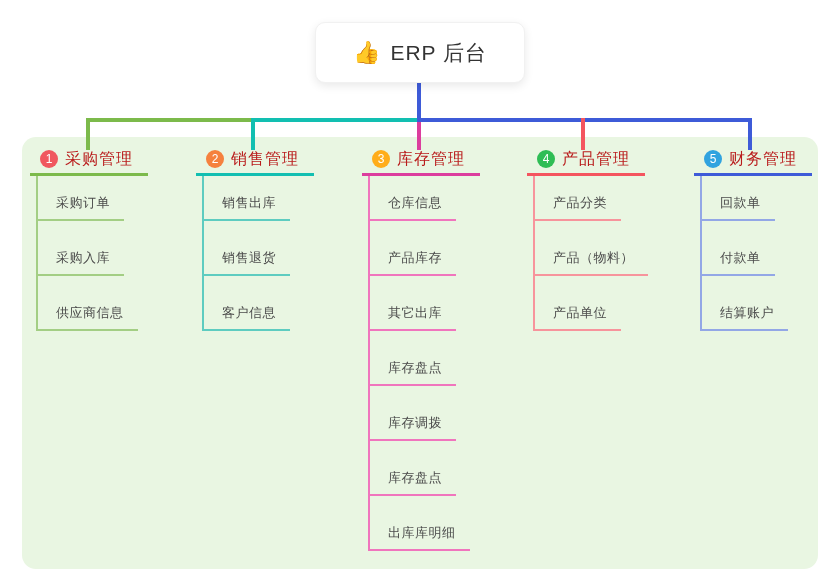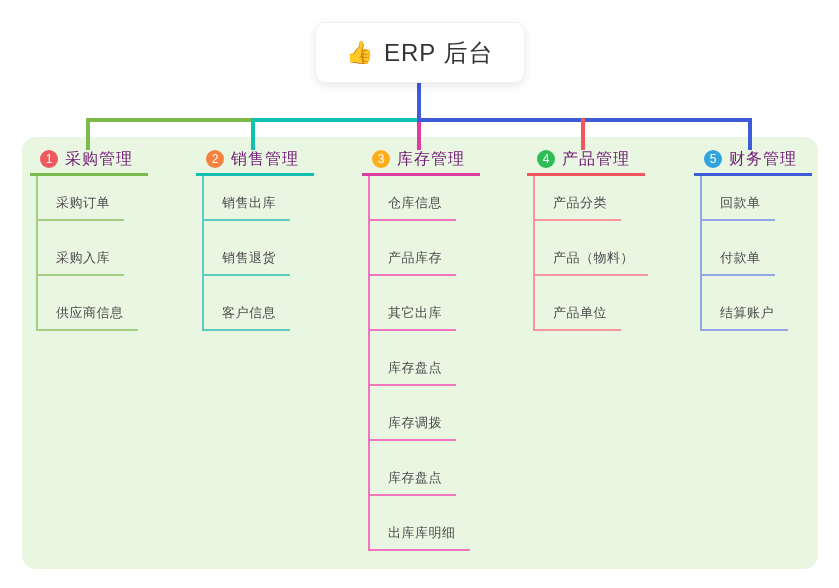--- a/index.html
+++ b/index.html
@@ -30,21 +30,21 @@
     border-radius: 10px;
     box-shadow: 0 3px 10px rgba(0,0,0,0.09);
     display: flex;
     align-items: center;
     justify-content: center;
     gap: 10px;
     z-index: 3;
   }
   .root-card .root-icon { font-size: 22px; line-height: 1; }
   .root-card .root-label {
-    font-size: 24px;
+    font-size: 21px;
     color: #333333;
     letter-spacing: 1px;
   }
 
   
   .line { position: absolute; z-index: 1; }
 
   
   .branch {
     position: absolute;
@@ -65,21 +65,21 @@
     border-radius: 50%;
     background: var(--badge);
     color: #ffffff;
     font-size: 12px;
     line-height: 18px;
     text-align: center;
     flex: 0 0 18px;
   }
   .branch-label {
     font-size: 16px;
-    color: #701a75;
+    color: #b91c1c;
     letter-spacing: 1px;
     white-space: nowrap;
   }
   .children {
     margin-left: 6px;
     width: max-content;
     border-left: 2px solid var(--sub);
   }
   .child {
     height: 55px;

